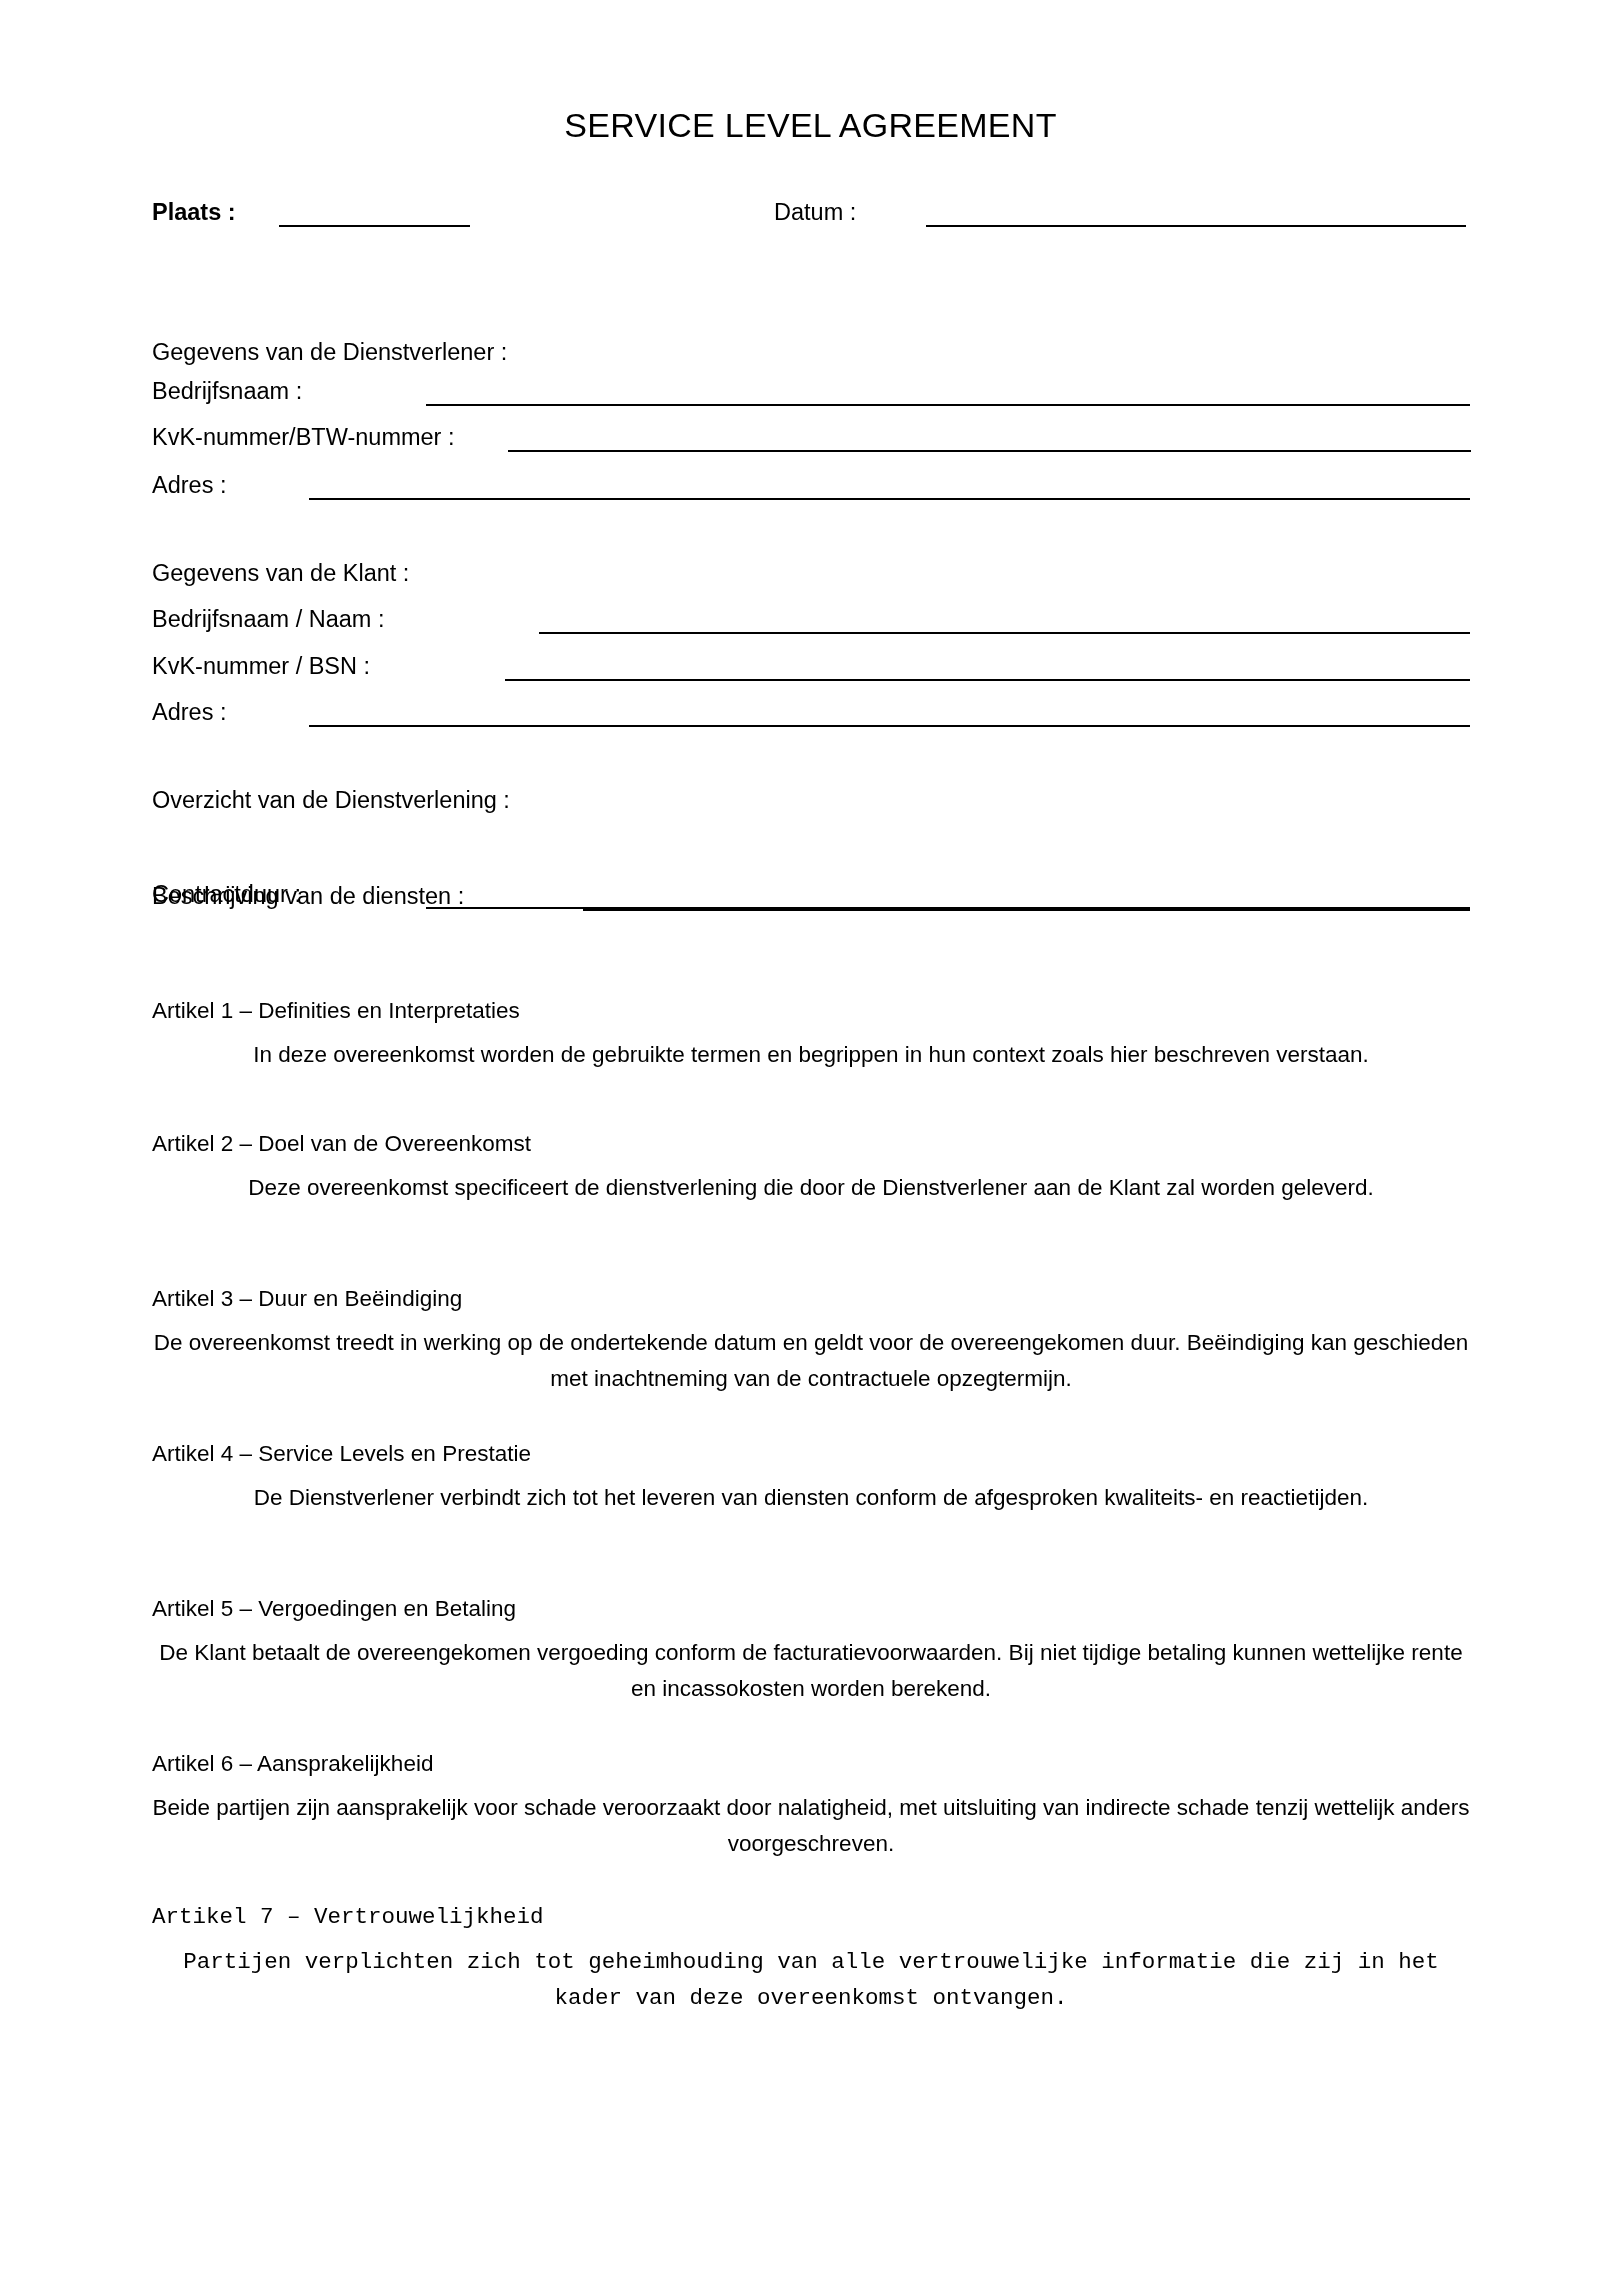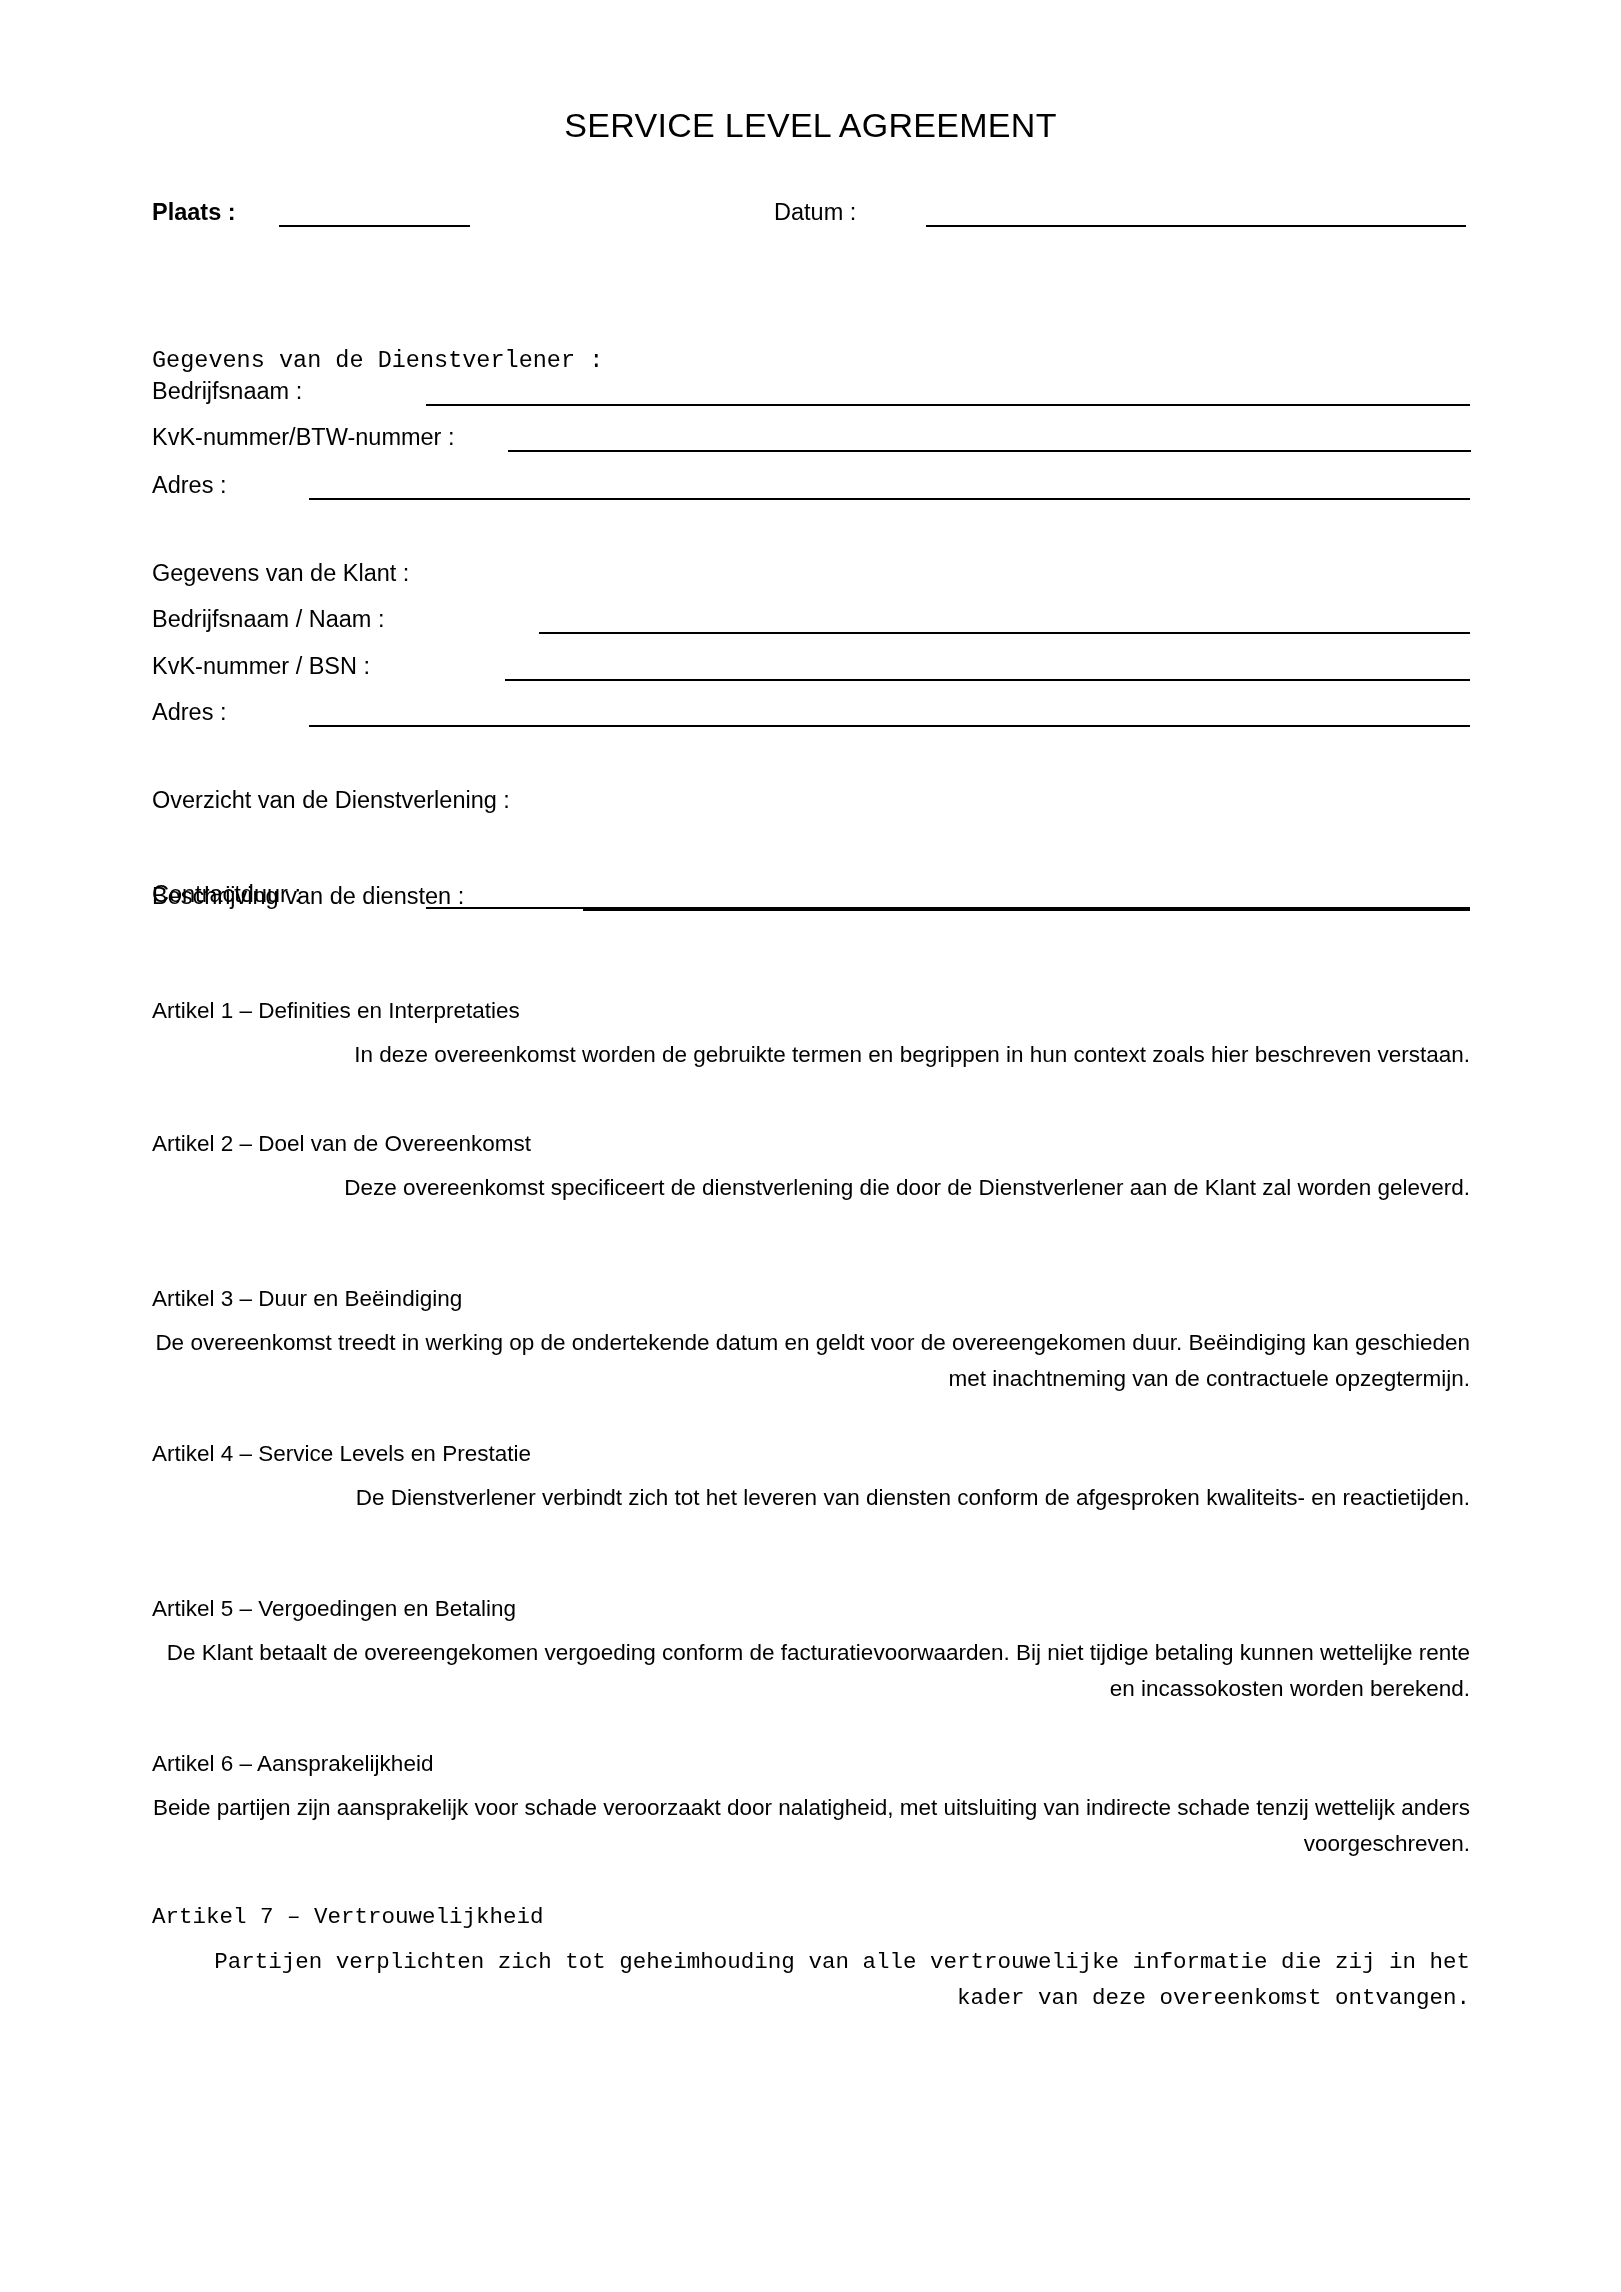--- a/index.html
+++ b/index.html
@@ -69,41 +69,41 @@
   .article-title {
     font-size: 22.5px;
     line-height: 33px;
     margin: 0 0 9.8px 0;
     white-space: nowrap;
   }
   .article-body {
     font-size: 22.5px;
     line-height: 36px;
     margin: 0;
-    text-align: right;
+    text-align: center;
   }
 </style>
 </head>
 <body>
 
 <div class="page">
 
   <div class="doc-title">SERVICE LEVEL AGREEMENT</div>
 
   <div class="form-row" style="top:196px; left:152px; width:343px;font-weight:bold;">
     <span class="form-label">Plaats :</span>
     <span class="rule" style="left:127px; width:191px;"></span>
   </div>
 
   <div class="form-row" style="top:196px; left:774px; width:696px;">
     <span class="form-label">Datum :</span>
     <span class="rule" style="left:152px; width:540px;"></span>
   </div>
 
-  <div class="section-head" style="top:344px;font-family:Liberation Mono, monospace;">Gegevens van de Dienstverlener :</div>
+  <div class="section-head" style="top:336px;">Gegevens van de Dienstverlener :</div>
 
   <div class="form-row" style="top:421px; width:1318px;">
     <span class="form-label">KvK-nummer/BTW-nummer :</span>
     <span class="rule" style="left:356px; width:963px;"></span>
   </div>
 
   <div class="form-row" style="top:375px; width:1318px;">
     <span class="form-label">Bedrijfsnaam :</span>
     <span class="rule" style="left:274px; width:1044px;"></span>
   </div>

